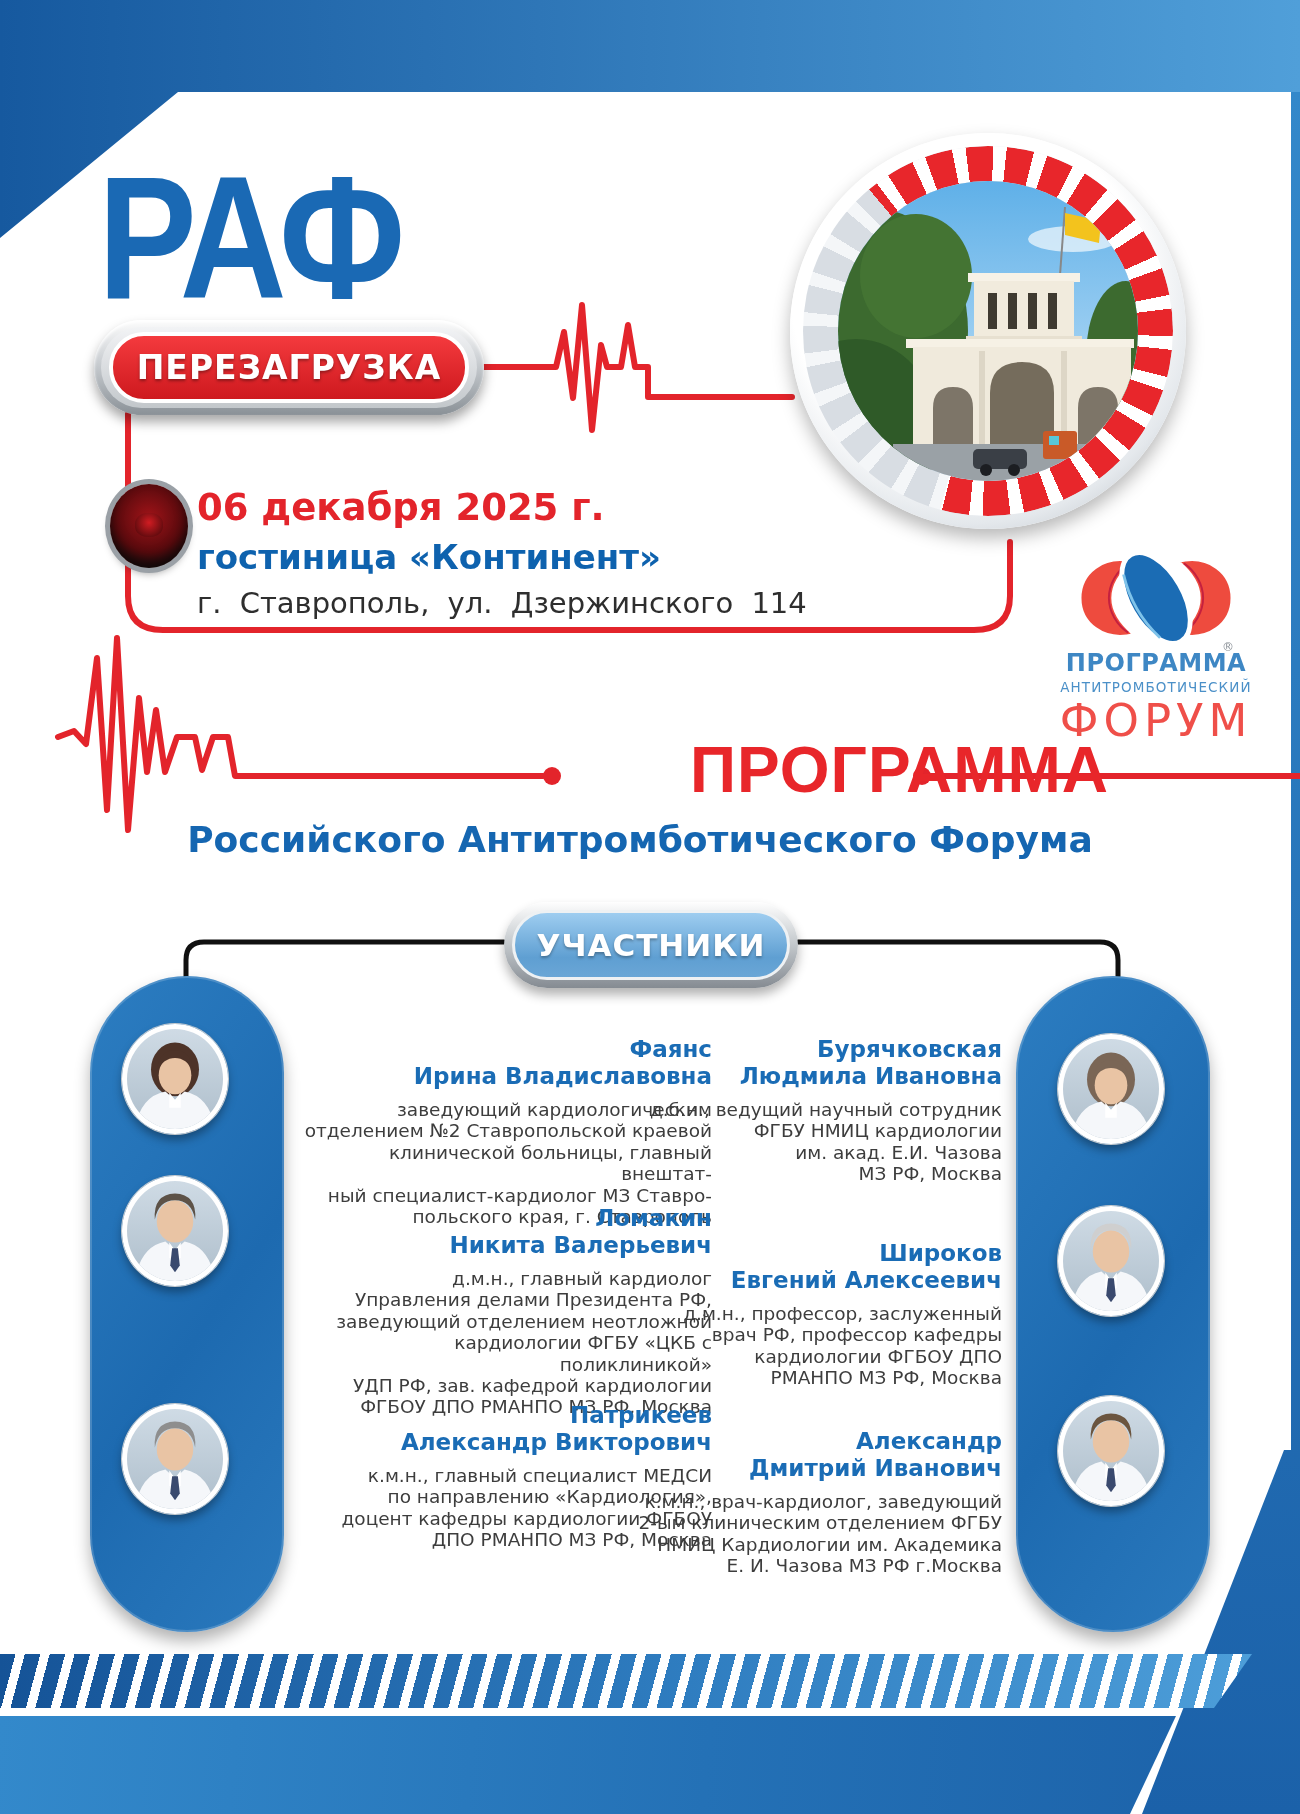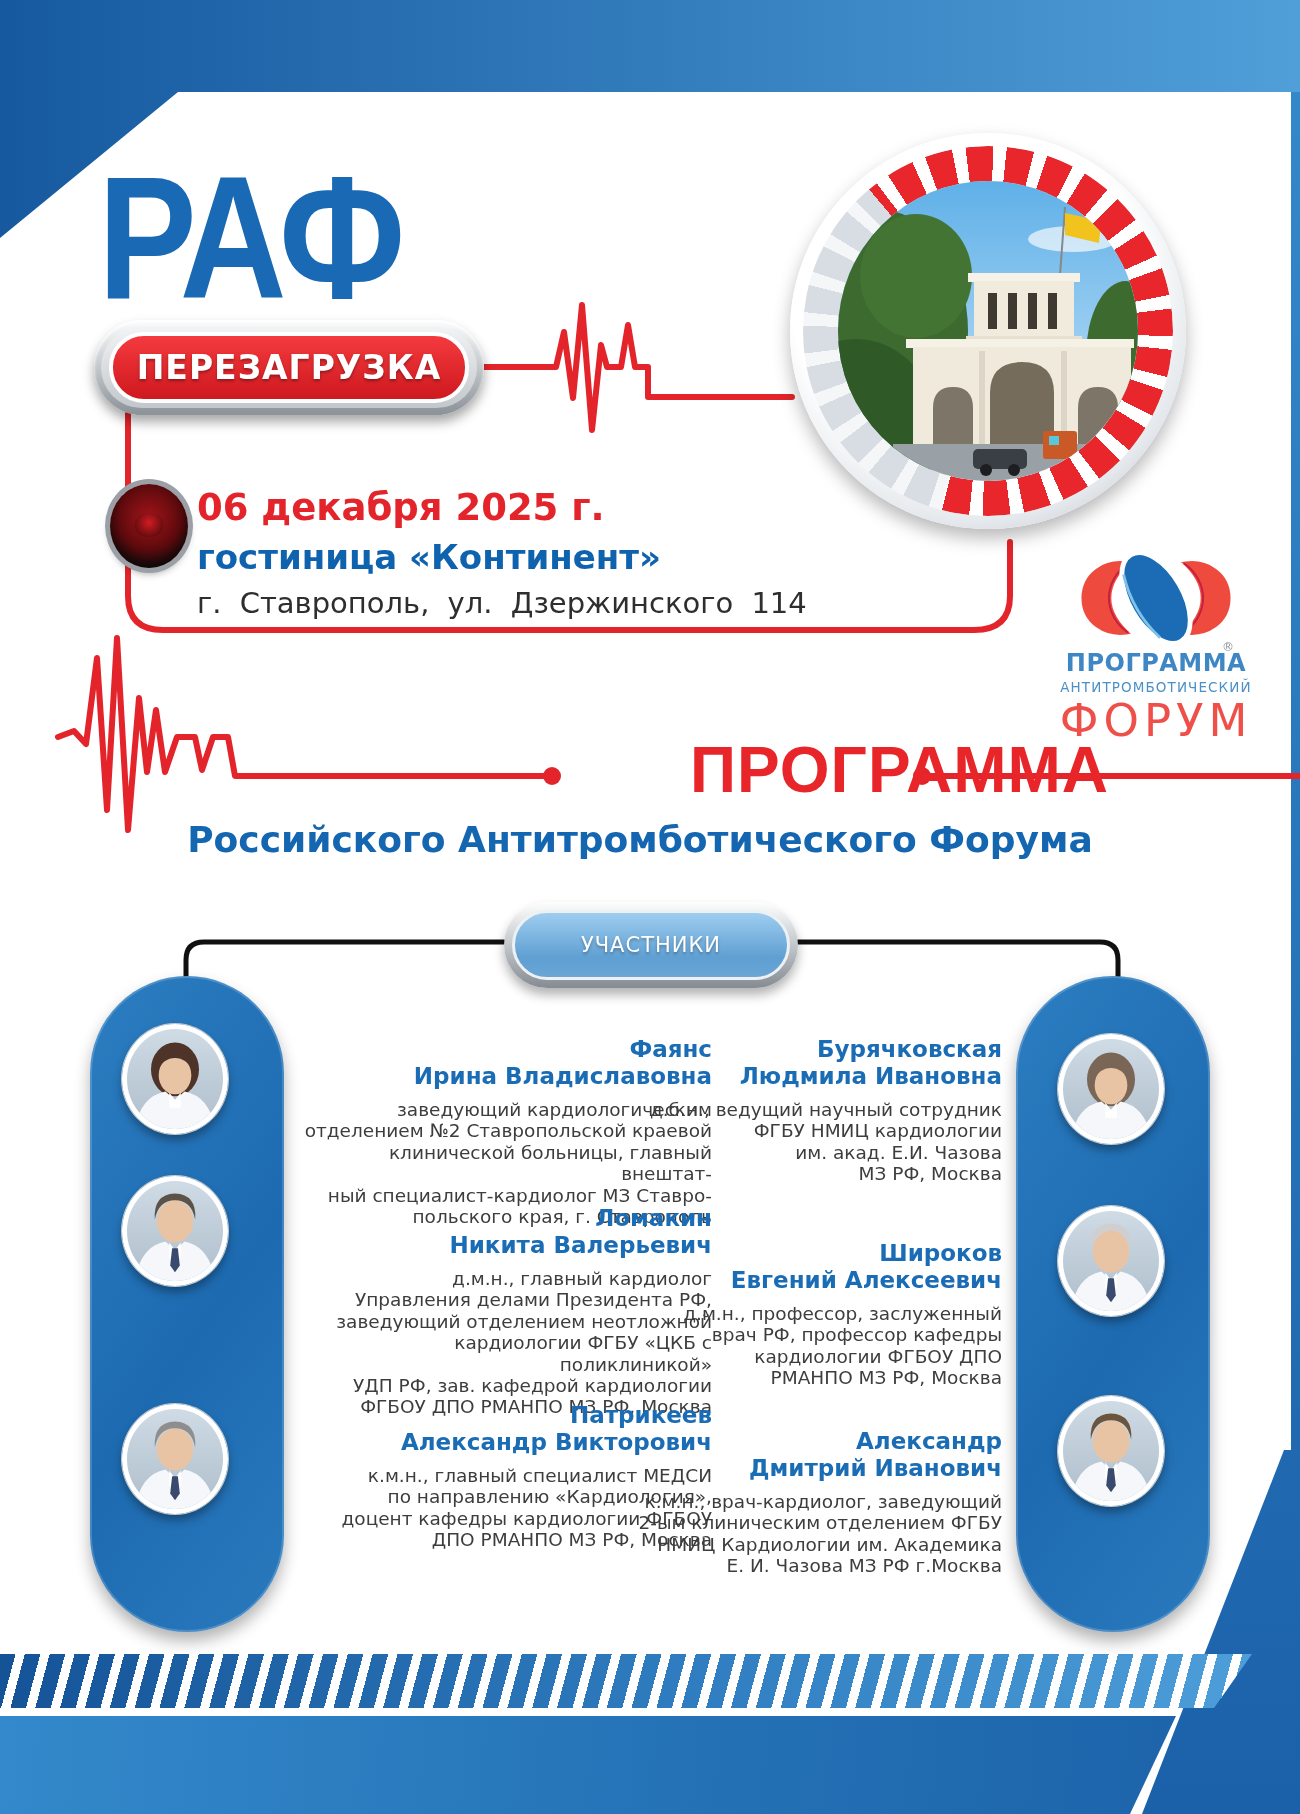--- a/index.html
+++ b/index.html
@@ -58,22 +58,22 @@
               font-family:"Liberation Sans","DejaVu Sans",sans-serif;}
   .prog-sub{position:absolute;left:0;top:820px;width:1280px;text-align:center;font-size:36px;
             font-weight:700;color:#1566b1;line-height:1.1;}
 
   
   .uch-outer{position:absolute;left:504px;top:902px;width:294px;height:86px;border-radius:43px;
              background:linear-gradient(180deg,#fefefe,#c2c7cb 50%,#858b92);
              box-shadow:0 7px 11px rgba(0,0,0,.3);}
   .uch-inner{position:absolute;inset:8px;border-radius:36px;border:3px solid #eef1f3;
              background:linear-gradient(180deg,#9ecdf0,#5f9fd2 70%,#6aa6d6);
-             display:flex;align-items:center;justify-content:center;color:#fff;font-weight:400;
-             font-size:21px;letter-spacing:1px;text-shadow:0 2px 3px rgba(0,0,0,.3);}
+             display:flex;align-items:center;justify-content:center;color:#fff;font-weight:700;
+             font-size:31px;letter-spacing:1px;text-shadow:0 2px 3px rgba(0,0,0,.3);}
   .col{position:absolute;top:976px;width:194px;height:656px;border-radius:97px;
        background:linear-gradient(125deg,#2c7dc1,#1d6ab0 55%,#2a79bd);
        box-shadow:0 9px 16px rgba(0,0,0,.3), inset 0 0 0 2px rgba(255,255,255,.18);}
   .col-left{left:90px;} .col-right{left:1016px;}
   .avatar{position:absolute;width:106px;height:110px;border-radius:50%;border:5px solid #fff;
           overflow:hidden;background:linear-gradient(180deg,#cfdbe5,#aebecb);
           box-shadow:0 0 0 1px #c3c9ce, 0 6px 10px rgba(0,0,0,.35);}
   .avatar svg{display:block;width:100%;height:100%;}
   .av-l1{left:122px;top:1024px;} .av-l2{left:122px;top:1176px;} .av-l3{left:122px;top:1404px;}
   .av-r1{left:1058px;top:1034px;} .av-r2{left:1058px;top:1206px;} .av-r3{left:1058px;top:1396px;}

